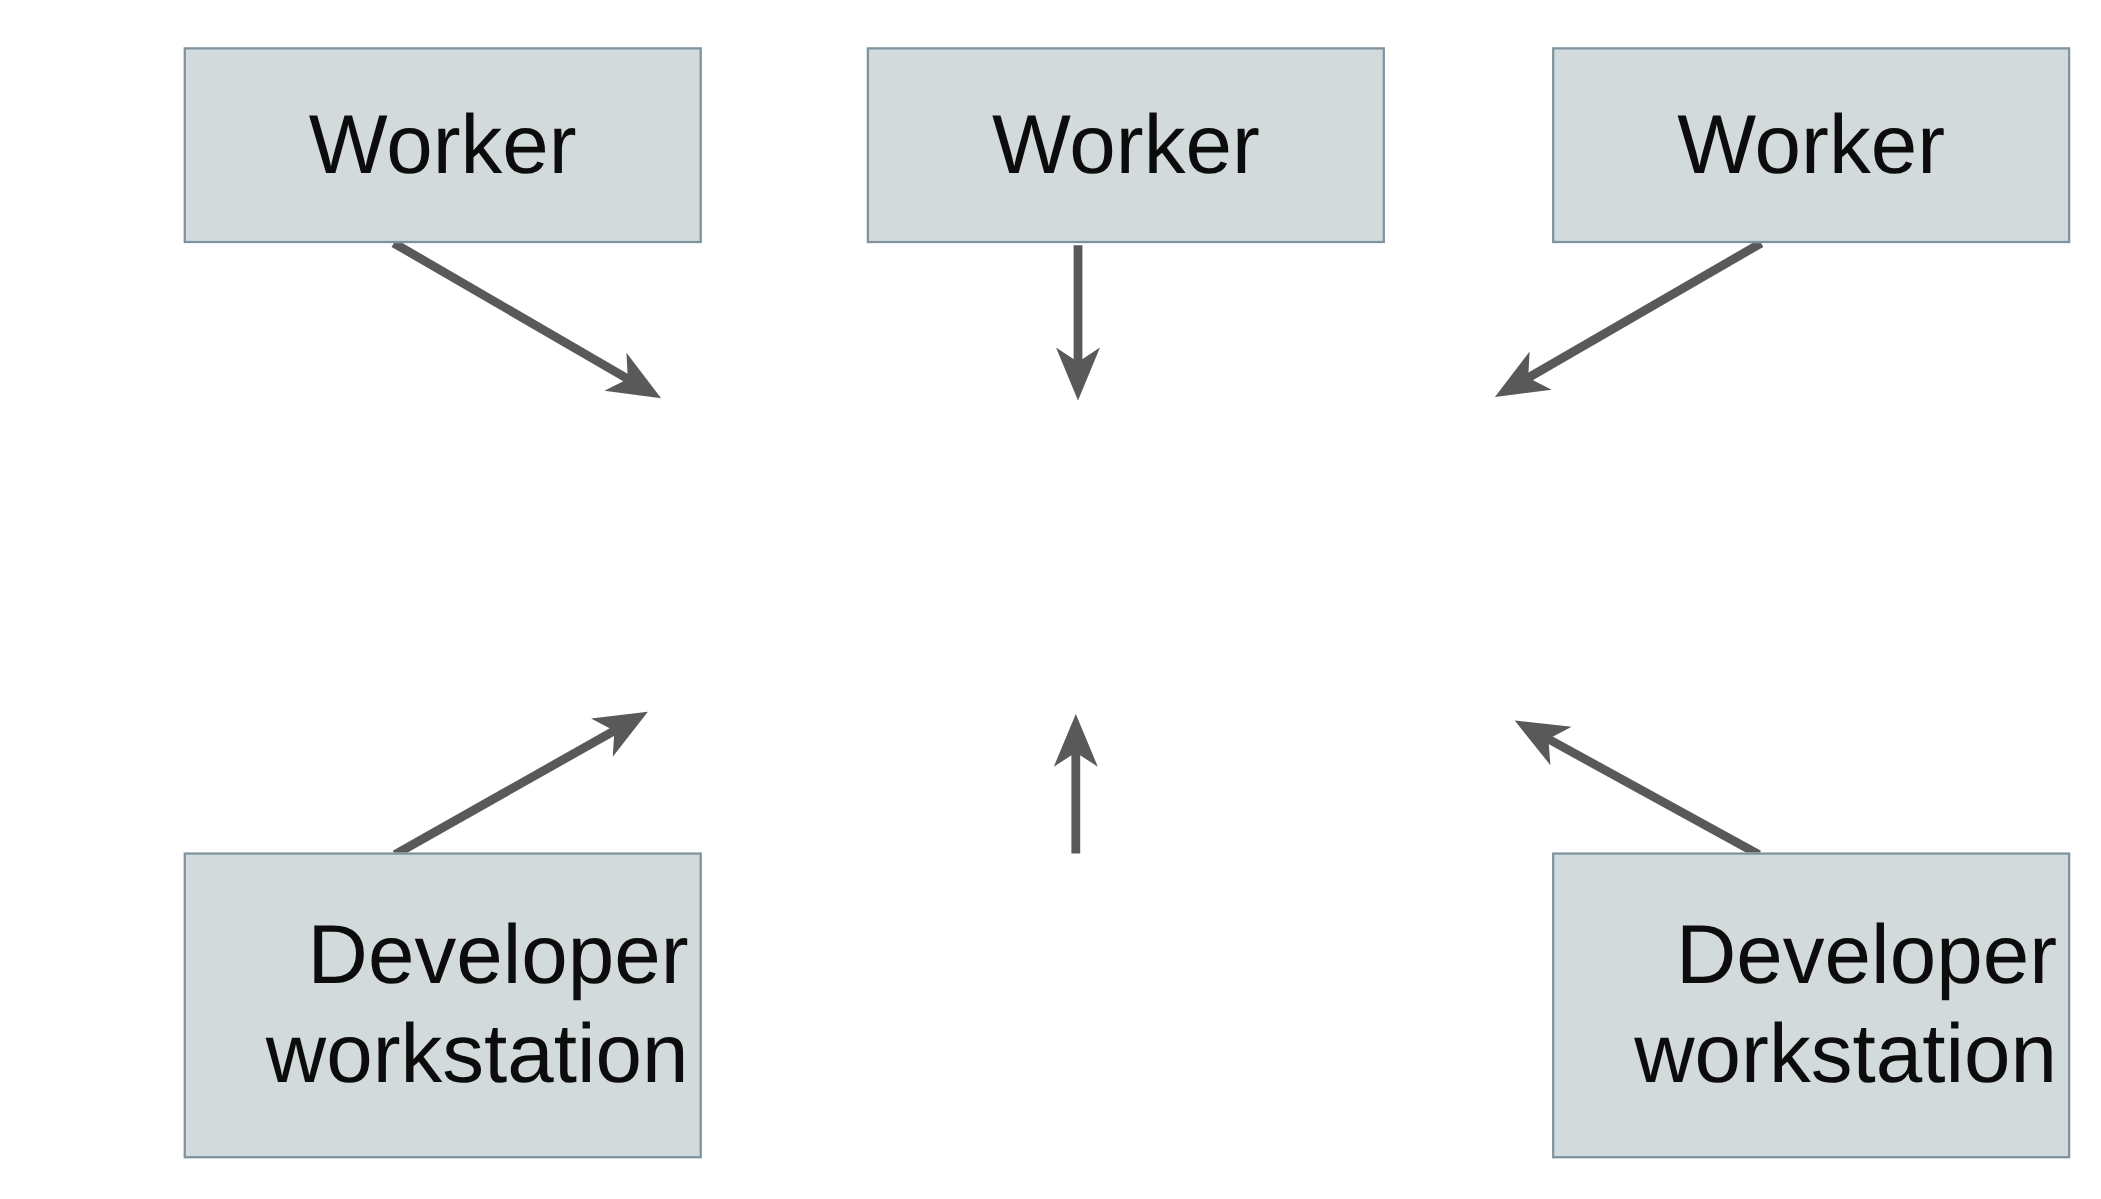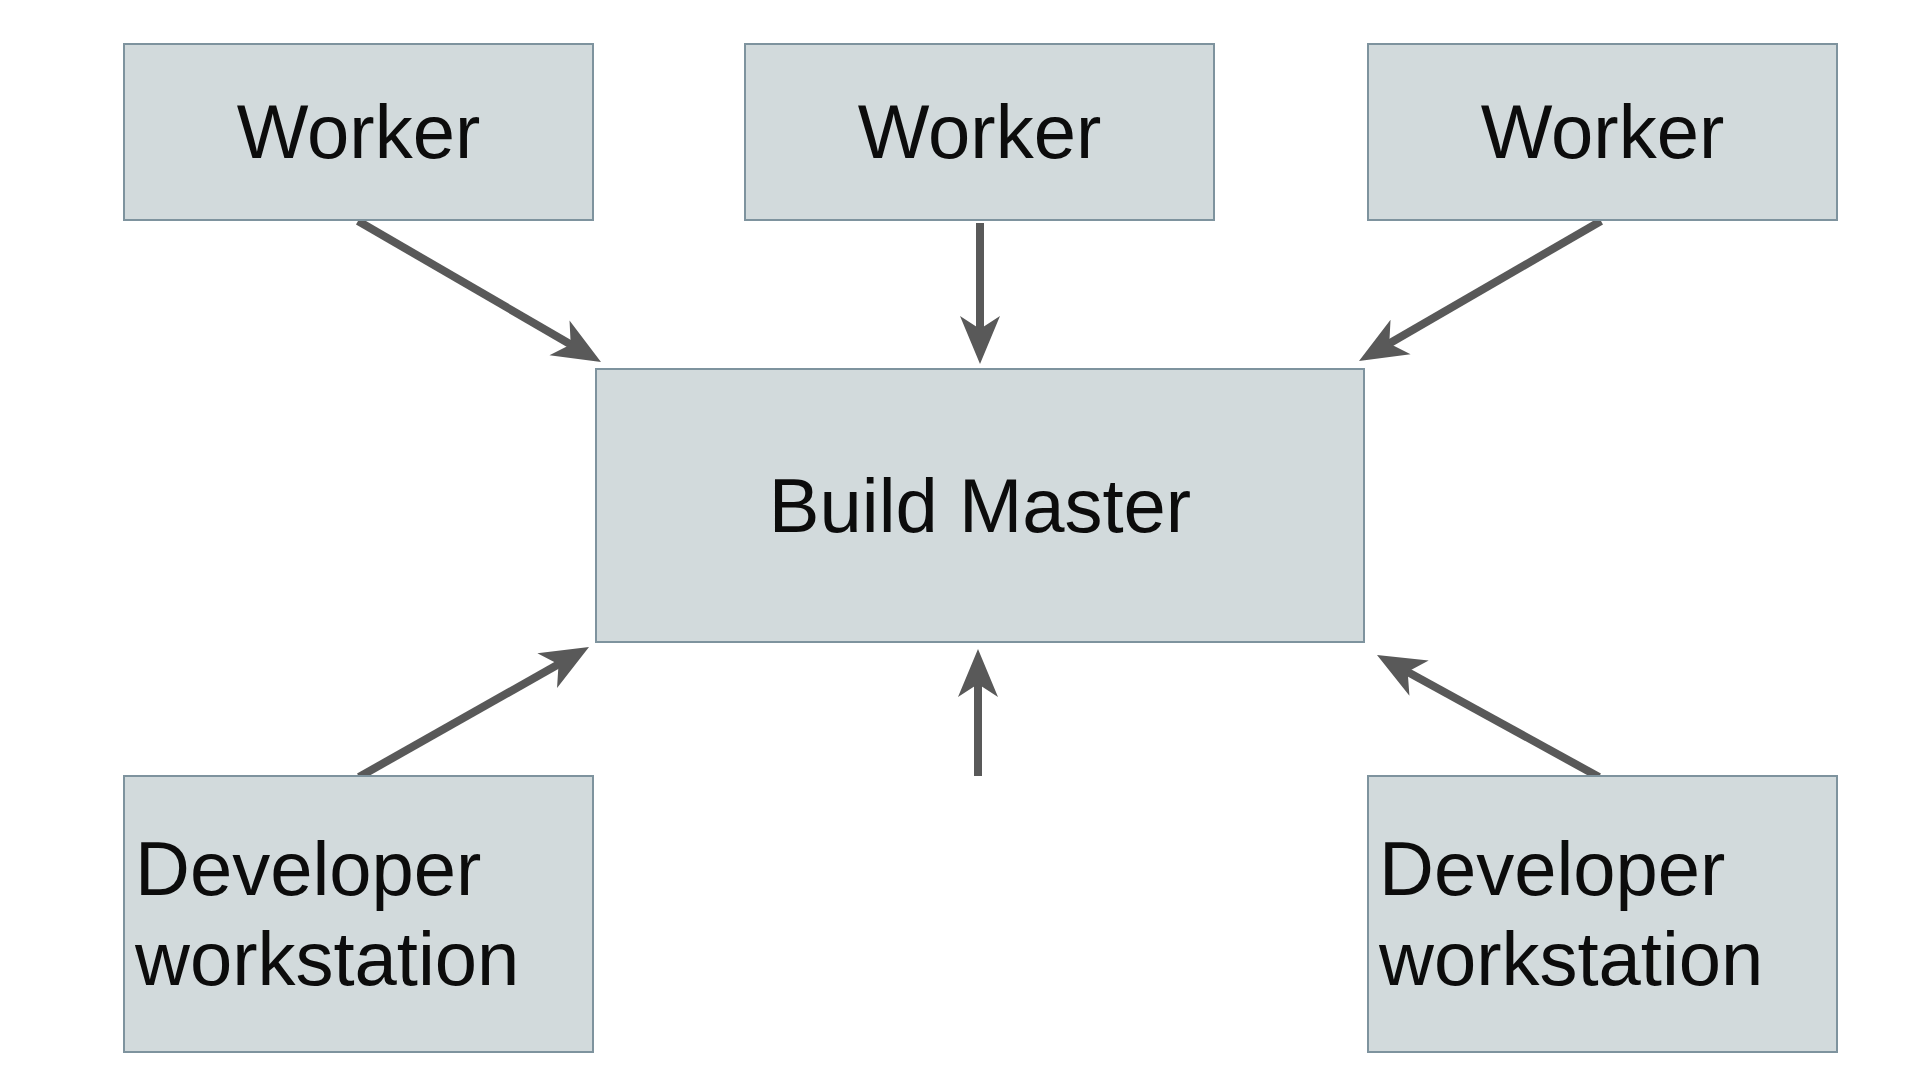--- a/index.html
+++ b/index.html
@@ -24,21 +24,22 @@
     display: block;
   }
   .node {
     position: absolute;
     box-sizing: border-box;
     background: var(--node-fill, #d2dadc);
     border: 2px solid var(--node-border, #7e939e);
     display: flex;
     align-items: center;
     justify-content: center;
-    text-align: left;
+    text-align: right;
+    margin-left: 44px;
   }
   .node-label {
     font-size: 76px;
     line-height: 1.18;
     font-weight: 400;
     color: var(--text-color, #0c0c0c);
     letter-spacing: 0px;
     padding: 0 10px;
   }
 </style>
@@ -67,23 +68,20 @@
   </div>
 
   <div class="node" style="left: 744px; top: 43px; width: 471px; height: 178px;">
     <span class="node-label">Worker</span>
   </div>
 
   <div class="node" style="left: 1367px; top: 43px; width: 471px; height: 178px;">
     <span class="node-label">Worker</span>
   </div>
 
-  <div class="node" style="left: 595px; top: 368px; width: 770px; height: 275px;">
-    <span class="node-label">Build Master</span>
-  </div>
 
   <div class="node" style="left: 123px; top: 775px; width: 471px; height: 278px;">
     <span class="node-label">Developer workstation</span>
   </div>
 
 
   <div class="node" style="left: 1367px; top: 775px; width: 471px; height: 278px;">
     <span class="node-label">Developer workstation</span>
   </div>
 

